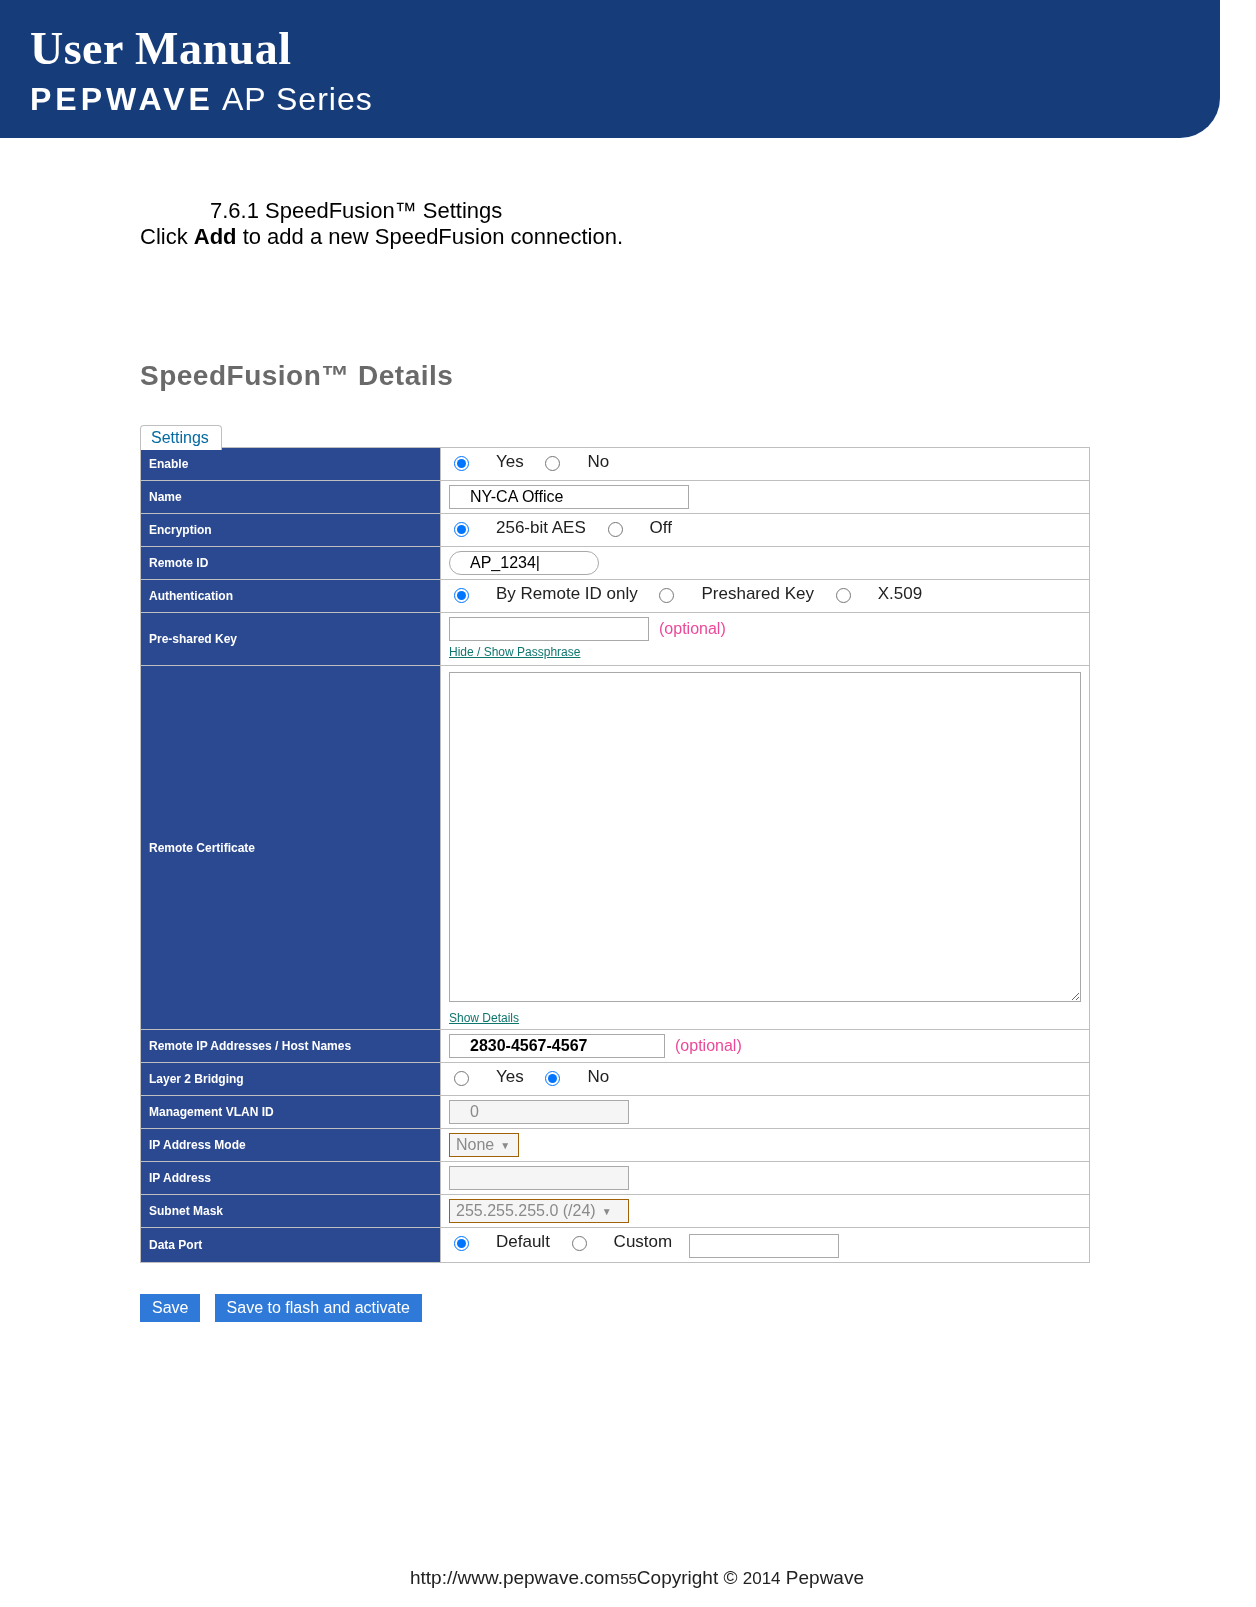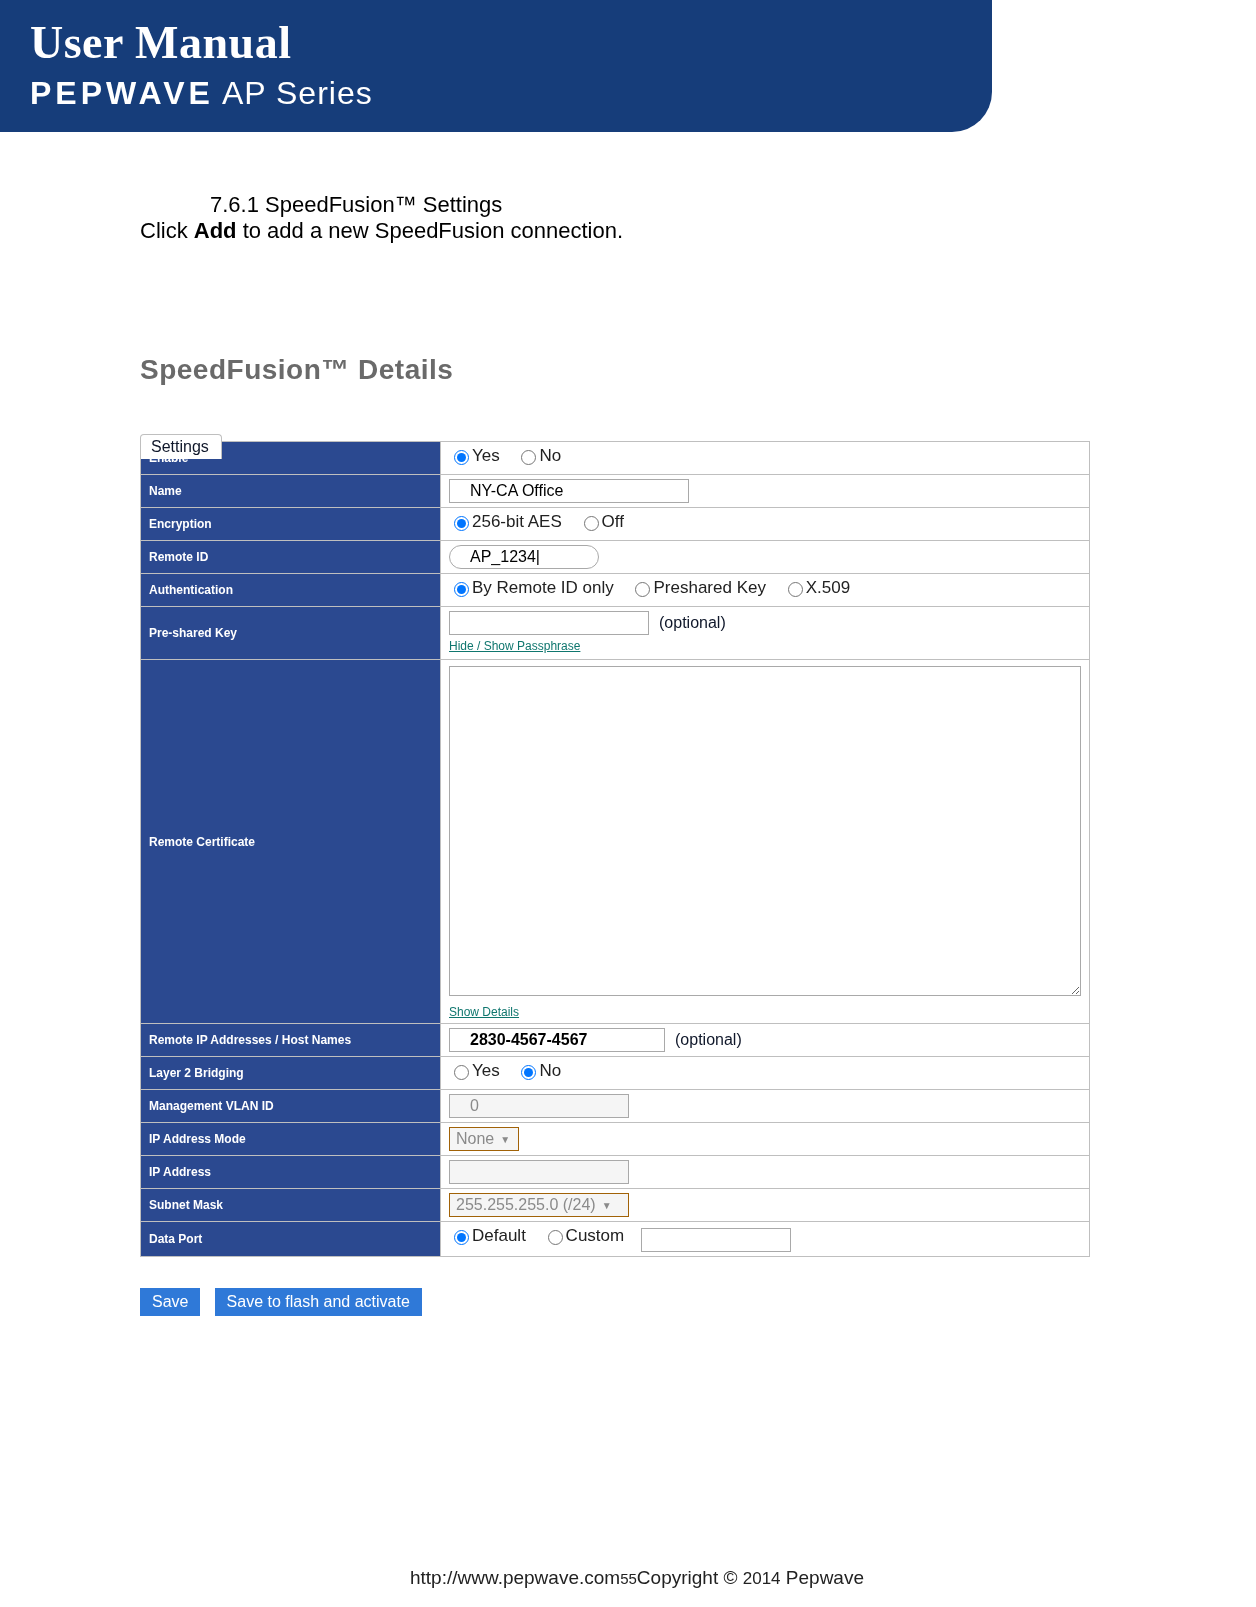--- a/index.html
+++ b/index.html
@@ -12,23 +12,23 @@
   }
   .page {
     width: 1256px;
     height: 1607px;
     position: relative;
     background: #fff;
   }
   .banner {
     background: #163d7a;
     color: #fff;
-    padding: 16px 0 20px 30px;
+    padding: 22px 0 20px 30px;
     border-bottom-right-radius: 40px;
-    width: 992px;
+    width: 1220px;
   }
   .banner .title {
     font-size: 46px;
     font-weight: bold;
     font-family: Georgia, 'Times New Roman', serif;
     letter-spacing: 0.5px;
   }
   .banner .subtitle {
     margin-top: 6px;
     font-size: 32px;
@@ -60,26 +60,26 @@
     color: #6a6a6a;
     letter-spacing: 0.5px;
     margin-bottom: 28px;
   }
   .tab {
     display: inline-block;
     border: 1px solid #bfbfbf;
     border-bottom: none;
     padding: 3px 12px 3px 10px;
     font-size: 16px;
-    color: #0f172a;
+    color: #0369a1;
     background: #fff;
     border-top-left-radius: 4px;
     border-top-right-radius: 4px;
     position: relative;
-    top: 18px;
+    top: 3px;
     z-index: 2;
   }
   table.settings {
     width: 950px;
     border-collapse: collapse;
     font-size: 17px;
     table-layout: fixed;
   }
   table.settings td {
     border: 1px solid #bfbfbf;
@@ -120,26 +120,26 @@
   }
   .linkish {
     color: #0f766e;
     text-decoration: underline;
     font-size: 12px;
     cursor: pointer;
   }
   .radio-wrap, .opt {
     display: inline-flex;
     align-items: center;
-    gap: 0;
+    gap: 24px;
     margin-right: 12px;
     white-space: nowrap;
   }
   input[type=radio] { width: 15px; height: 15px; }
-  .note { color: #0f172a; font-size: 16px; margin-left: 10px; }
+  .note { color: #ec4899; font-size: 16px; margin-left: 10px; }
   .select-like {
     display: inline-flex;
     align-items: center;
     gap: 6px;
     border: 1px solid #a16207;
     padding: 2px 6px;
     font-size: 16px;
     color: #8a8a8a;
     background: #f5f5f5;
     min-width: 70px;

